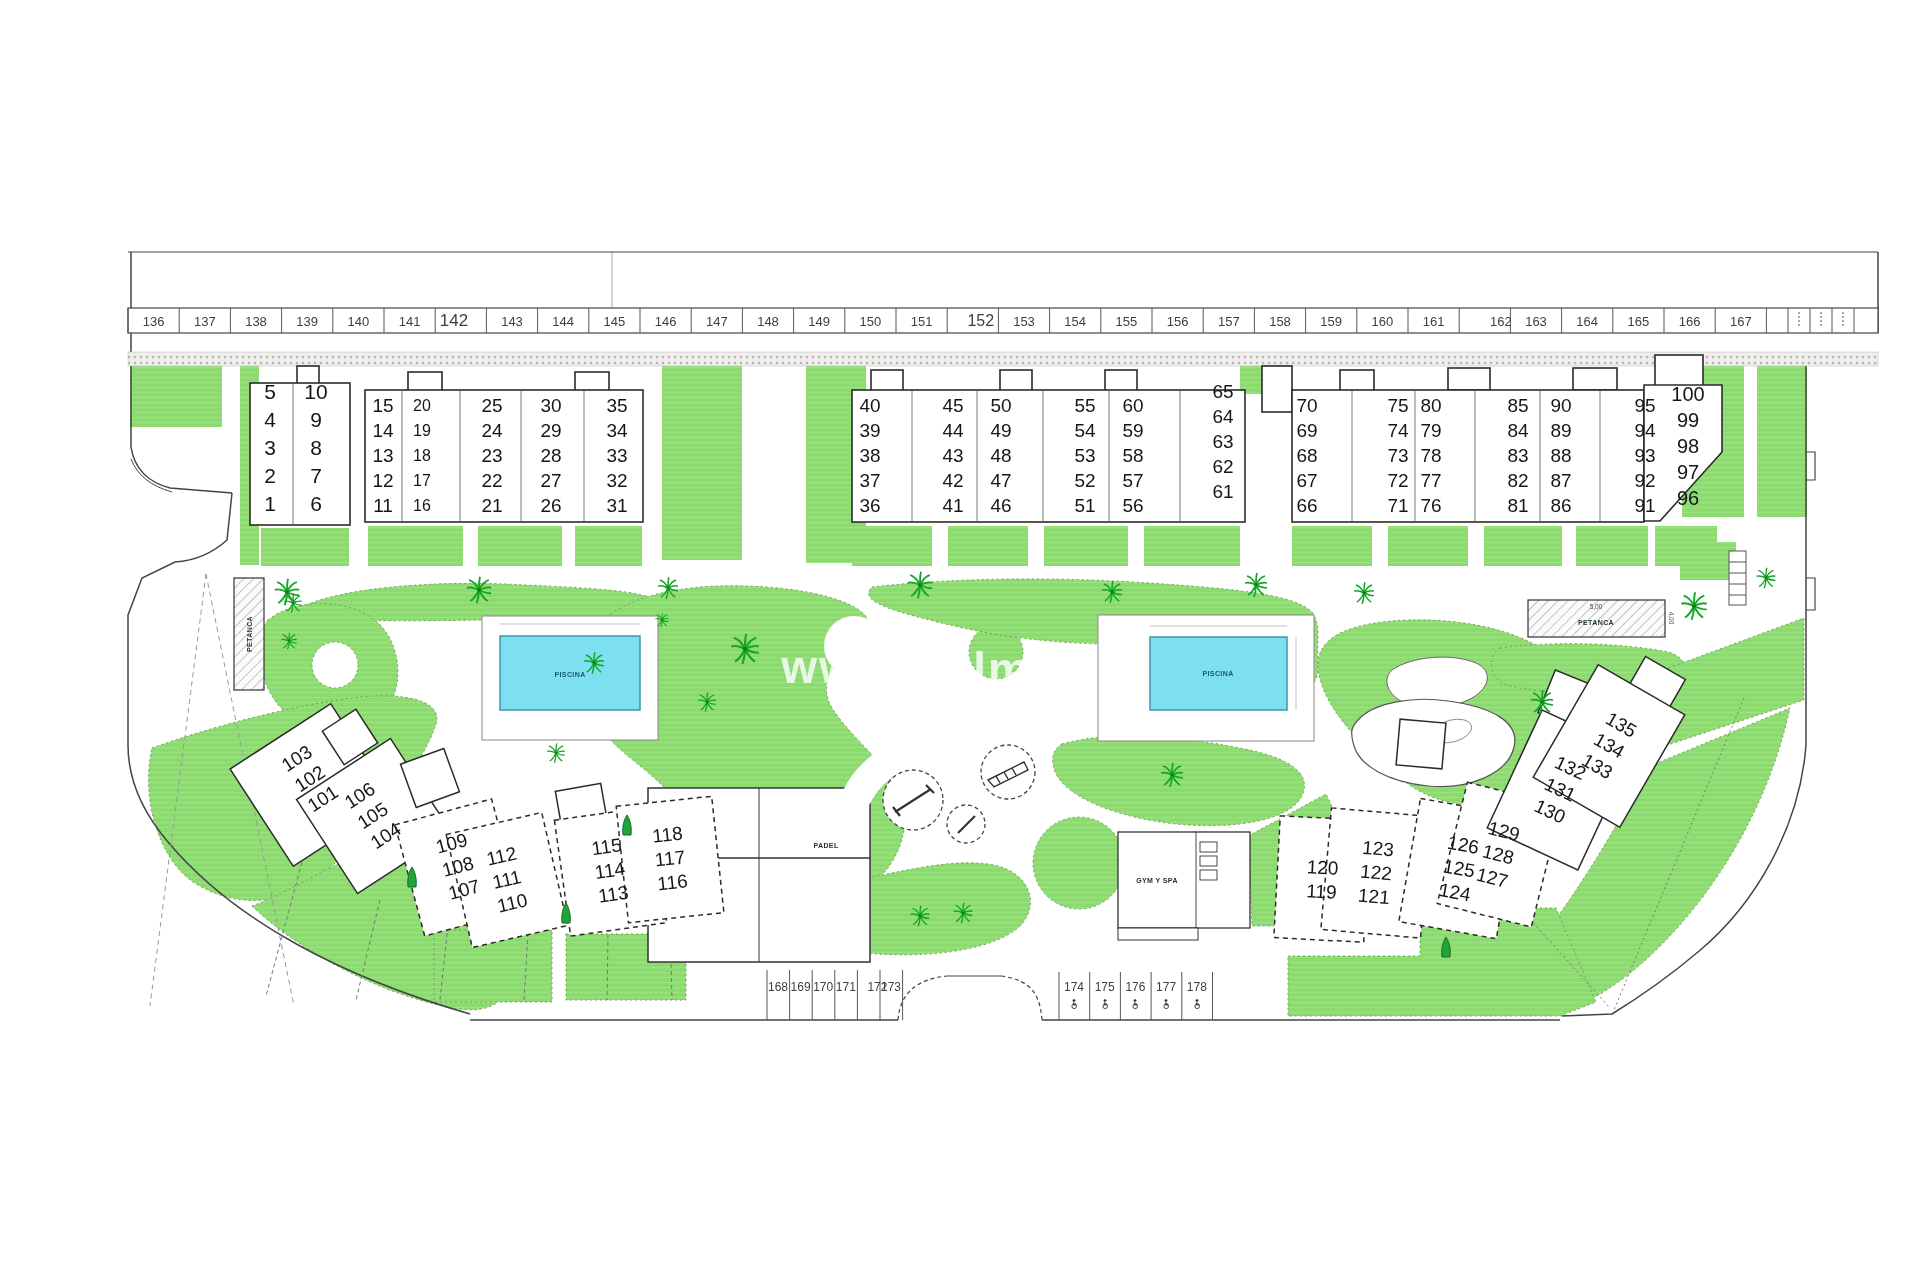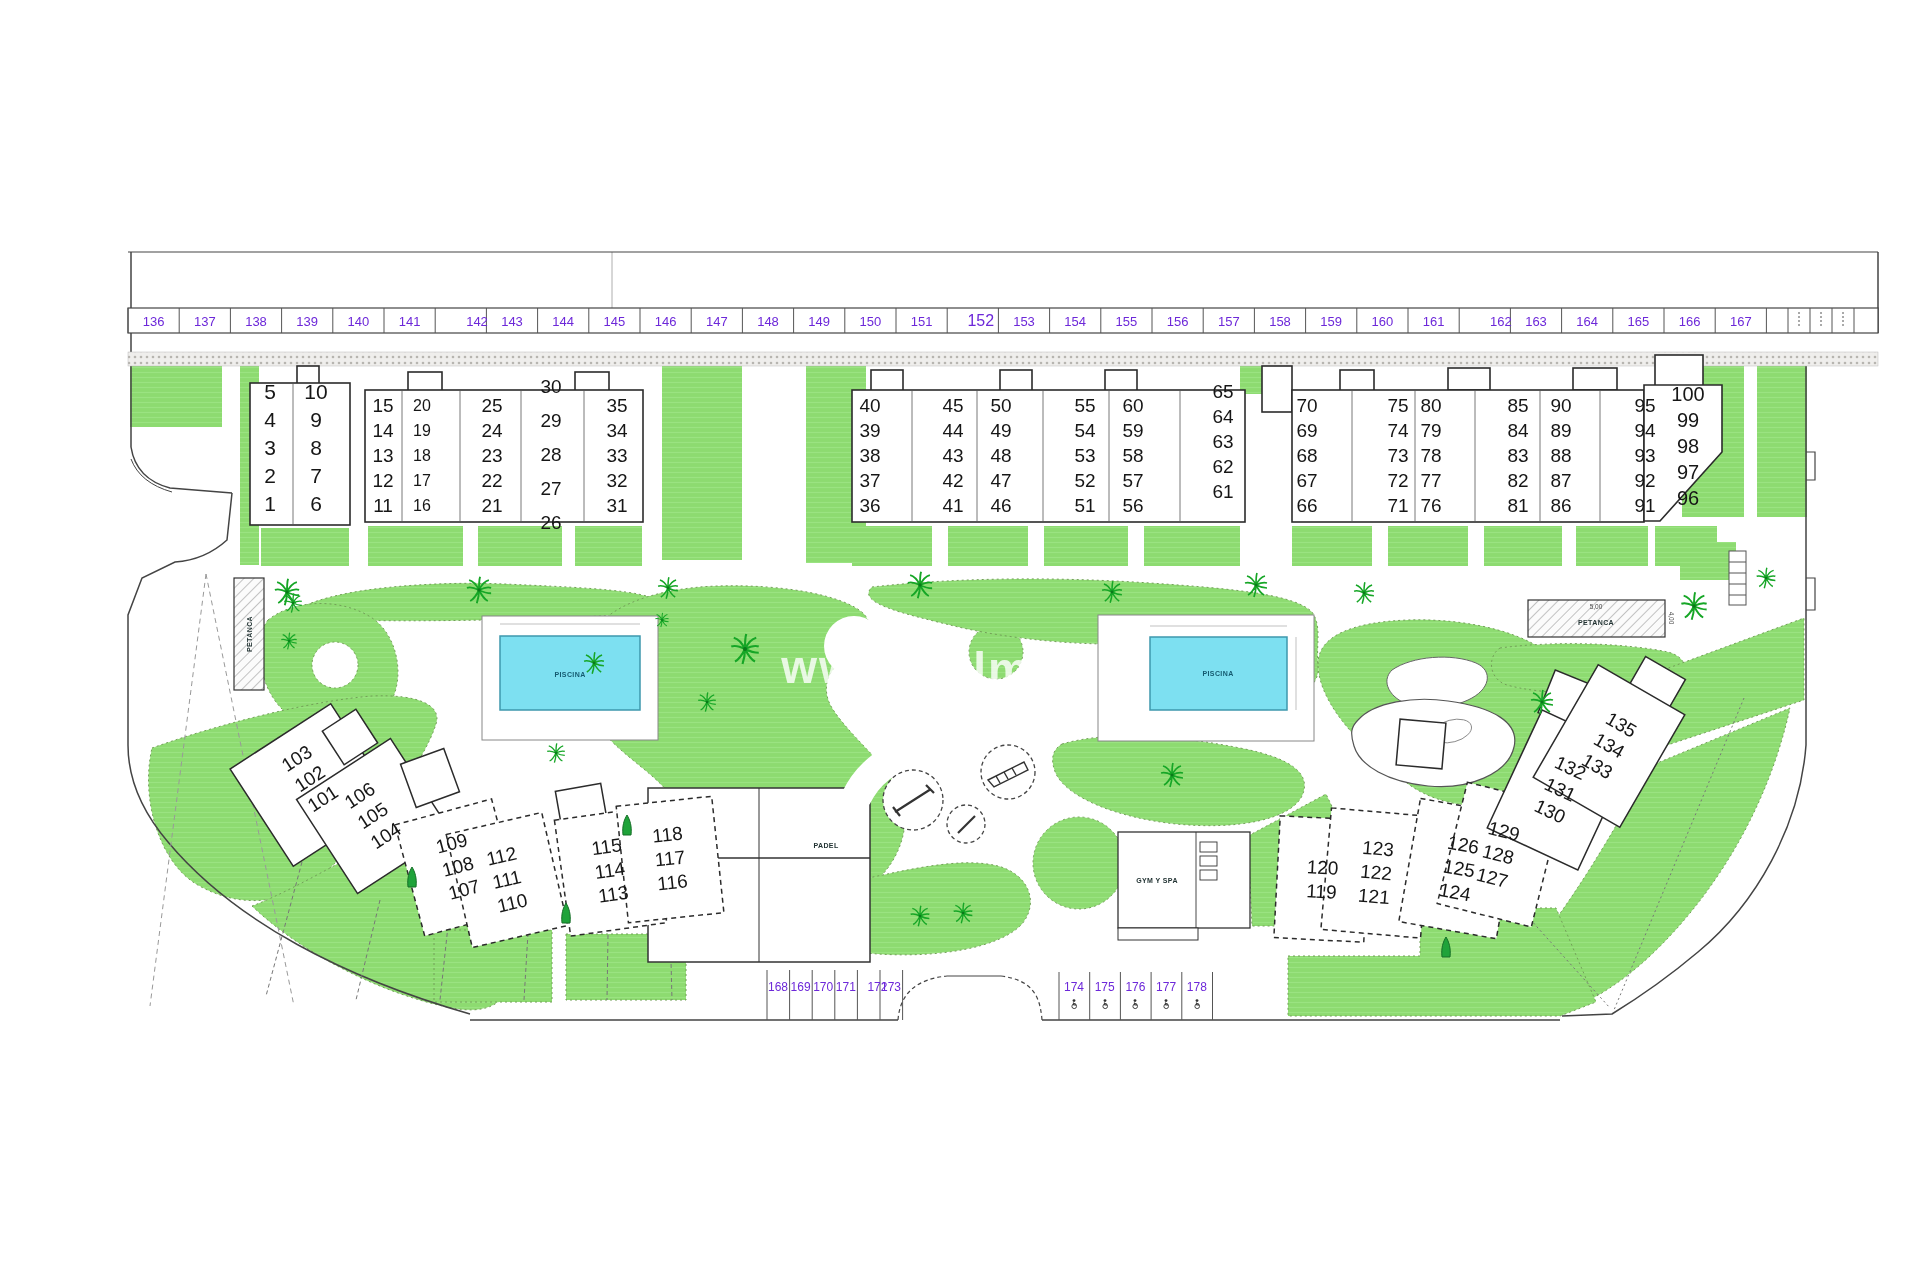--- a/index.html
+++ b/index.html
@@ -1,21 +1,21 @@
 <!DOCTYPE html>
 <html><head>
 <meta charset="utf-8">
 <style>
   html,body{margin:0;padding:0;background:#fff;}
   #plan{position:relative;width:1920px;height:1280px;background:#fff;overflow:hidden;
         font-family:"Liberation Sans",sans-serif;}
   #plan svg{position:absolute;left:0;top:0;}
   .lbl{position:absolute;transform:translate(-50%,-50%);color:#111;text-align:center;
        font-family:"Liberation Sans",sans-serif;}
-  .pk{font-size:13px;color:#6d28d9;}
+  .pk{font-size:13px;color:#404040;}
   .units{white-space:pre;font-weight:400;color:#161616;}
   .fac{font-size:7px;color:#233;letter-spacing:.4px;font-weight:700;}
   .pool{color:#155a70;}
   .dim{font-size:6.5px;color:#444;}
   .r90{transform:translate(-50%,-50%) rotate(90deg);}
   .rm90{transform:translate(-50%,-50%) rotate(-90deg);}
   .wm{font-size:46px;font-weight:700;color:rgba(255,255,255,.8);letter-spacing:2px;}
 </style>
 </head>
 <body>
@@ -321,21 +321,21 @@
 <div class="lbl fac" style="left:826px;top:845px">PADEL</div>
 <div class="lbl fac" style="left:1157px;top:880px">GYM Y SPA</div>
 
 <div id="labels">
       <div class="lbl pk" style="left: 153.6px; top: 320.5px; font-size: 13px;">136</div>
       <div class="lbl pk" style="left: 204.8px; top: 320.5px; font-size: 13px;">137</div>
       <div class="lbl pk" style="left: 256px; top: 320.5px; font-size: 13px;">138</div>
       <div class="lbl pk" style="left: 307.2px; top: 320.5px; font-size: 13px;">139</div>
       <div class="lbl pk" style="left: 358.4px; top: 320.5px; font-size: 13px;">140</div>
       <div class="lbl pk" style="left: 409.6px; top: 320.5px; font-size: 13px;">141</div>
-      <div class="lbl pk" style="left: 477px; top: 320.5px; font-size: 13px;">142</div>
+      <div class="lbl pk" style="left: 454px; top: 320.5px; font-size: 17px;">142</div>
       <div class="lbl pk" style="left: 512px; top: 320.5px; font-size: 13px;">143</div>
       <div class="lbl pk" style="left: 563.2px; top: 320.5px; font-size: 13px;">144</div>
       <div class="lbl pk" style="left: 614.4px; top: 320.5px; font-size: 13px;">145</div>
       <div class="lbl pk" style="left: 665.6px; top: 320.5px; font-size: 13px;">146</div>
       <div class="lbl pk" style="left: 716.8px; top: 320.5px; font-size: 13px;">147</div>
       <div class="lbl pk" style="left: 768px; top: 320.5px; font-size: 13px;">148</div>
       <div class="lbl pk" style="left: 819.2px; top: 320.5px; font-size: 13px;">149</div>
       <div class="lbl pk" style="left: 870.4px; top: 320.5px; font-size: 13px;">150</div>
       <div class="lbl pk" style="left: 921.6px; top: 320.5px; font-size: 13px;">151</div>
       <div class="lbl pk" style="left: 972.8px; top: 320.5px; font-size: 16px; margin-left: 8px;">152</div>
@@ -372,21 +372,21 @@
       <div class="lbl units" style="left: 422px; top: 455px; font-size: 16px; line-height: 25px;">20
 19
 18
 17
 16</div>
       <div class="lbl units" style="left: 492px; top: 455px; font-size: 19px; line-height: 25px;">25
 24
 23
 22
 21</div>
-      <div class="lbl units" style="left: 551px; top: 455px; font-size: 19px; line-height: 34px;">30
+      <div class="lbl units" style="left: 551px; top: 455px; font-size: 19px; line-height: 25px;">30
 29
 28
 27
 26</div>
       <div class="lbl units" style="left: 617px; top: 455px; font-size: 19px; line-height: 25px;">35
 34
 33
 32
 31</div>
       <div class="lbl units" style="left: 870px; top: 455px; font-size: 19px; line-height: 25px;">40

